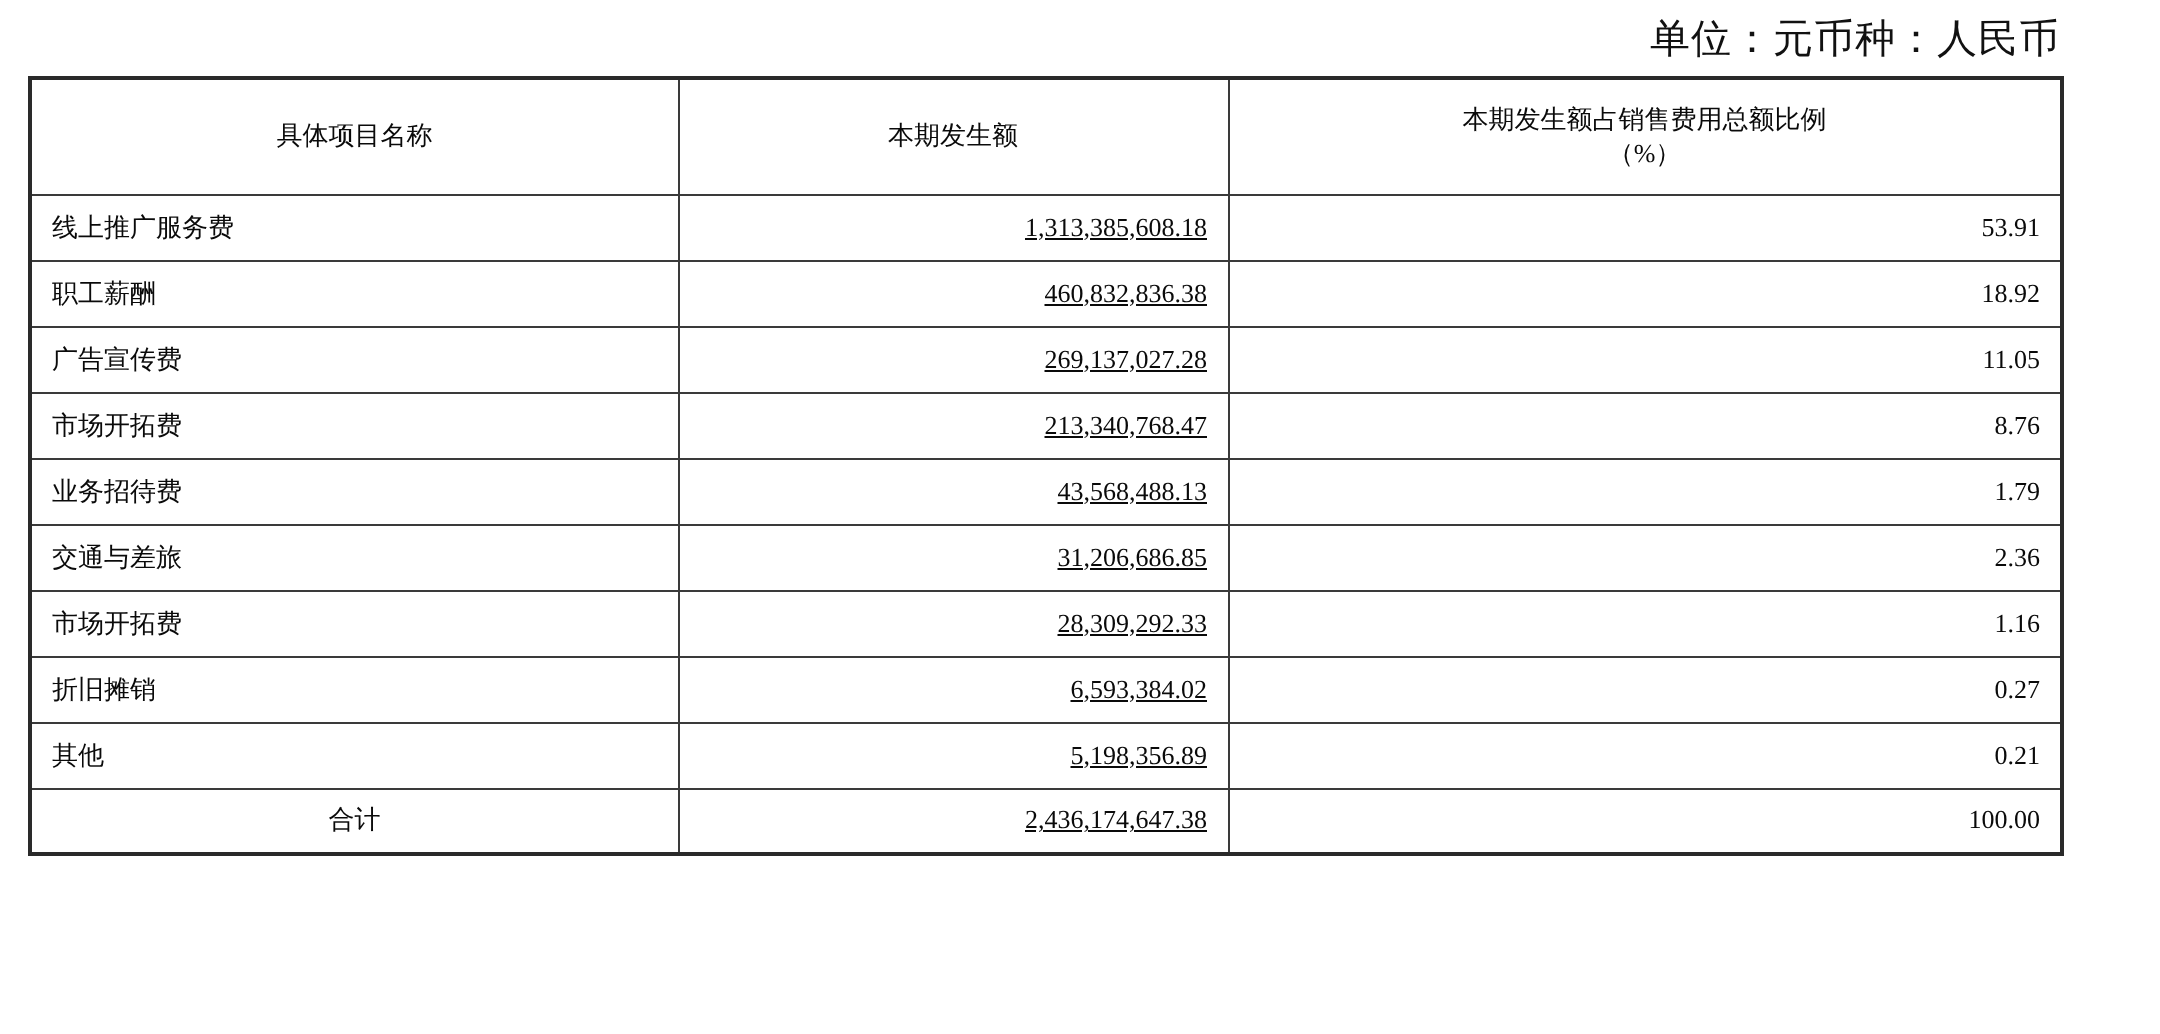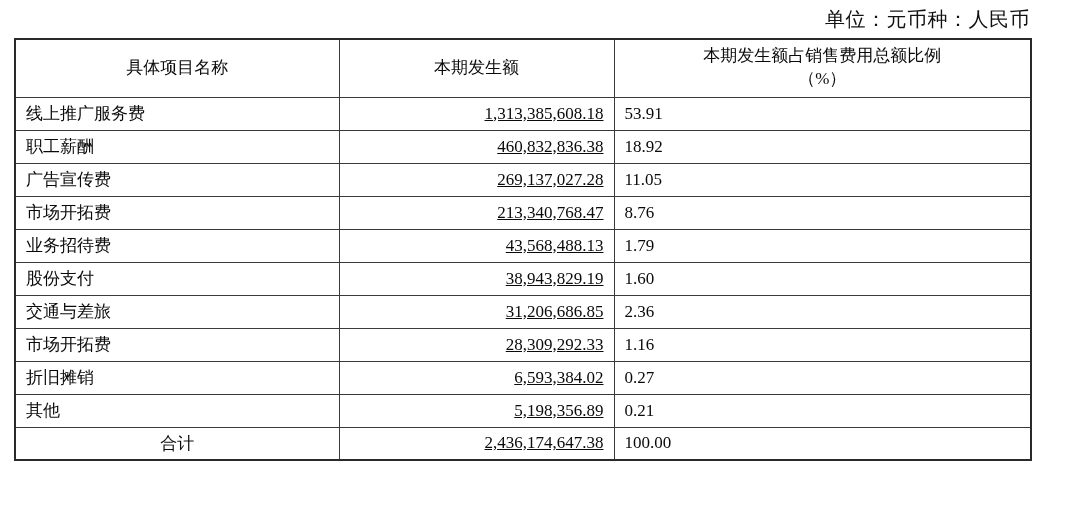--- a/index.html
+++ b/index.html
@@ -24,39 +24,39 @@
     color: #111111;
     white-space: nowrap;
   }
   table.report {
     position: absolute;
     left: 14px;
     top: 38px;
     width: 1016px;
     border-collapse: collapse;
     table-layout: fixed;
-    font-size: 17px;
+    font-size: 13px;
     color: #0a0a0a;
   }
   table.report col.c1 { width: 324px; }
   table.report col.c2 { width: 275px; }
   table.report col.c3 { width: 417px; }
   table.report th, table.report td {
     border: 1px solid #3a3a3a;
     padding: 0 10px;
     font-weight: normal;
     overflow: hidden;
     white-space: nowrap;
   }
   table.report { border: 2px solid #2a2a2a; }
   table.report tr.header-row th { height: 58px; text-align: center; vertical-align: middle; line-height: 1.35; }
   table.report tr.data-row td, table.report tr.total-row td { height: 33px; vertical-align: middle; }
   td.name-cell  { text-align: left;  padding-left: 10px; }
   td.num-cell   { text-align: right; padding-right: 13px; text-decoration: underline; }
-  td.pct-cell   { text-align: left; padding-right: 10px; margin-left: 19px; }
+  td.pct-cell   { text-align: right; padding-right: 10px; margin-left: 19px; }
   tr.total-row td.name-cell { text-align: center; }
   tr.total-row { border-bottom: 2px solid #2a2a2a; }
   .pct-sub { display: block; text-align: center; }
 </style>
 </head>
 <body>
 
 <div class="page">
 
   <div class="unit-line">单位：元币种：人民币</div>
@@ -96,25 +96,20 @@
         <td class="name-cell">市场开拓费</td>
         <td class="num-cell">213,340,768.47</td>
         <td class="pct-cell">8.76</td>
       </tr>
       <tr class="data-row">
         <td class="name-cell">业务招待费</td>
         <td class="num-cell">43,568,488.13</td>
         <td class="pct-cell">1.79</td>
       </tr>
       <tr class="data-row">
-        <td class="name-cell">股份支付</td>
-        <td class="num-cell">38,943,829.19</td>
-        <td class="pct-cell">1.60</td>
-      </tr>
-      <tr class="data-row">
         <td class="name-cell">交通与差旅</td>
         <td class="num-cell">31,206,686.85</td>
         <td class="pct-cell">2.36</td>
       </tr>
       <tr class="data-row">
         <td class="name-cell">市场开拓费</td>
         <td class="num-cell">28,309,292.33</td>
         <td class="pct-cell">1.16</td>
       </tr>
       <tr class="data-row">

